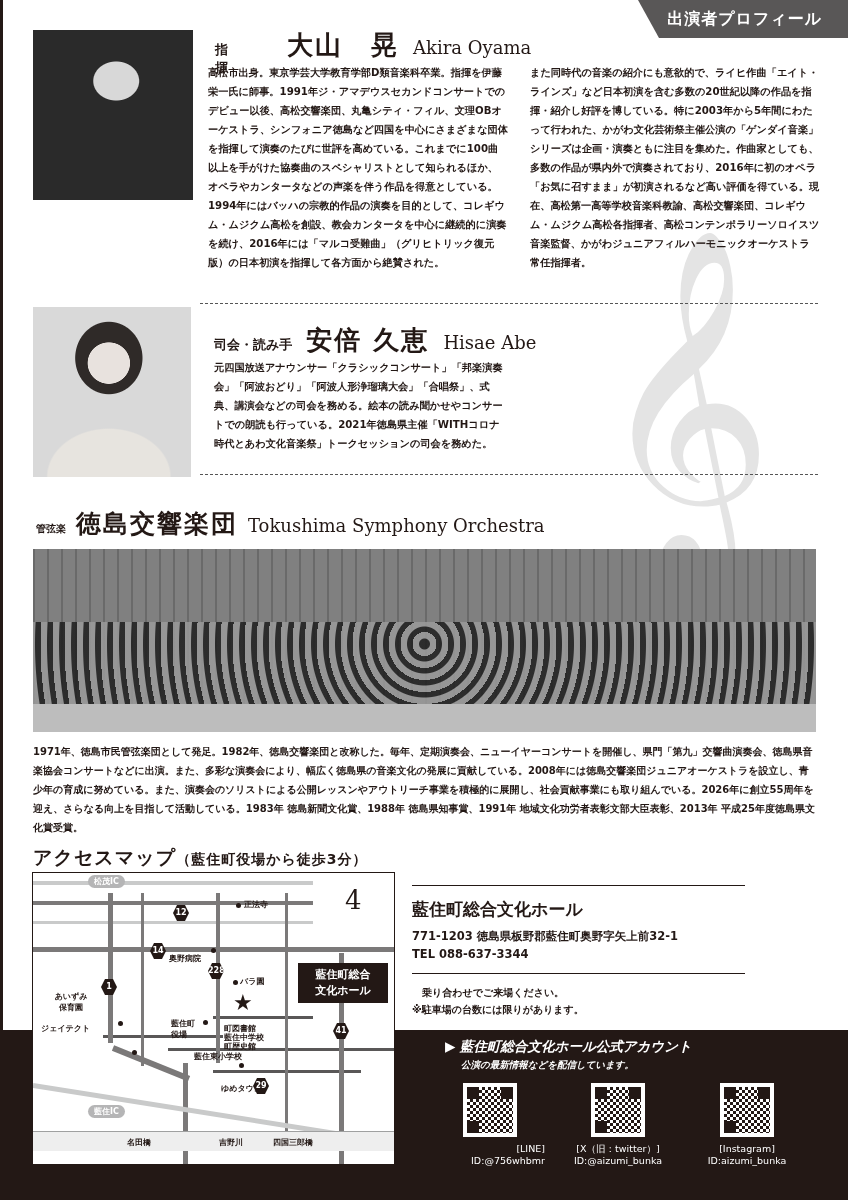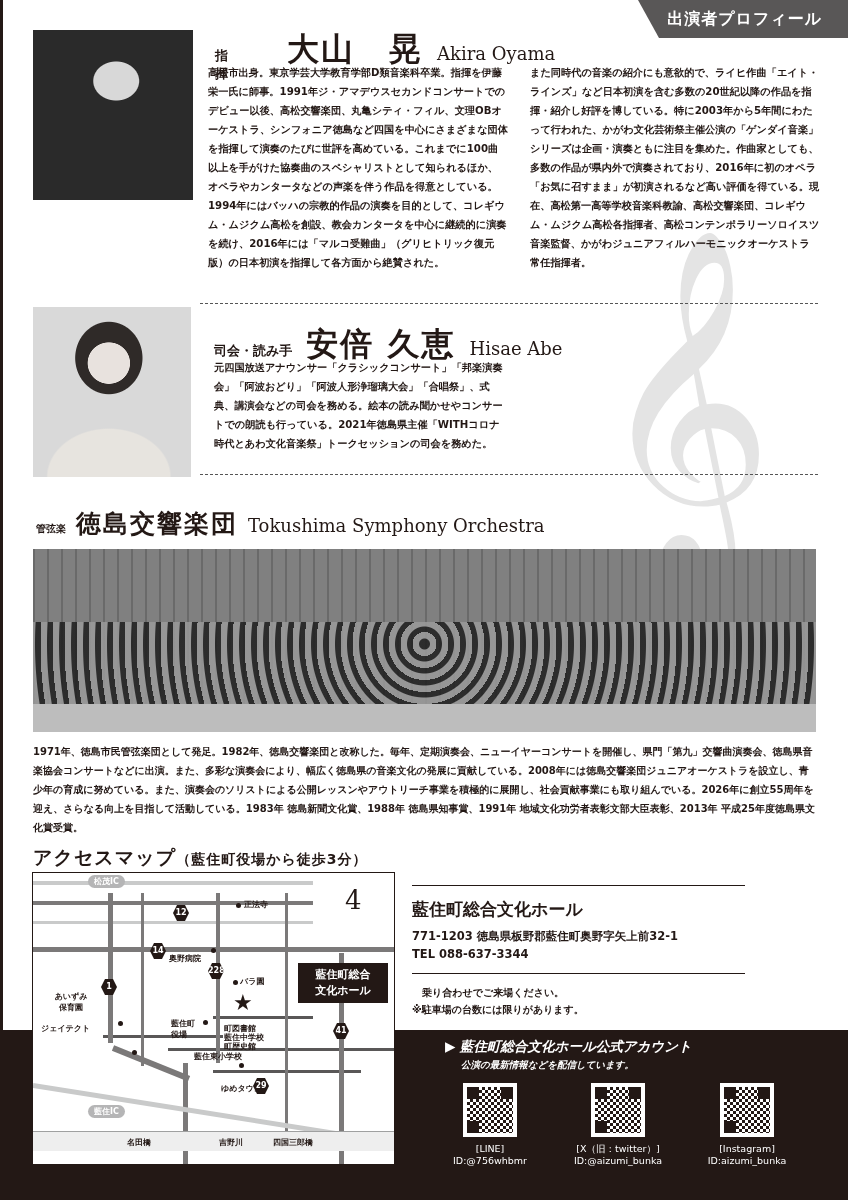--- a/index.html
+++ b/index.html
@@ -30,21 +30,21 @@
                 #d9d9d9; }
   .photo-orch { left: 33px; top: 549px; width: 783px; height: 183px;
     background: repeating-linear-gradient(90deg, #6a6a6a 0 2px, #808080 2px 14px),
                 #777; }
   .orch-stage { position: absolute; left: 0; right: 0; bottom: 0; height: 110px;
     background: repeating-radial-gradient(circle at 50% 20%, #1e1e1e 0 5px, #9a9a9a 6px 12px); opacity: .85; }
   .orch-floor { position: absolute; left: 0; right: 0; bottom: 0; height: 28px; background: #bdbdbd; }
 
   
   .role { font-weight: bold; font-size: 13px; }
-  .name-jp { font-weight: bold; font-size: 32px; letter-spacing: 2px; }
+  .name-jp { font-weight: bold; font-size: 26px; letter-spacing: 2px; }
   .name-en { font-family: "DejaVu Serif", serif; font-size: 18px; }
 
   .bio { font-size: 10.2px; line-height: 19px; font-weight: bold; color: #231815; }
 
   .dash { border-top: 1px dashed #555; height: 0; }
 
   
   .access-title { left: 33px; top: 845px; font-weight: bold; font-size: 19px; letter-spacing: 1px; }
   .access-title small { font-size: 14px; }
 
@@ -211,21 +211,21 @@
 
 <div class="abs footer">
   <div class="footer-inner">
     <div class="acct-title">▶ 藍住町総合文化ホール公式アカウント</div>
     <div class="acct-sub">公演の最新情報などを配信しています。</div>
   </div>
 </div>
 
 <div class="abs" style="left:32px; top:1030px; width:363px; height:135px; pointer-events:none;"></div>
 
-<div class="qr-wrap" style="left:435px;">
+<div class="qr-wrap" style="left:435px;text-align:right;">
   <div class="qr">
       <div class="qr-inner"></div>
     </div>
   <div>[LINE]</div>
   <div>ID:@756whbmr</div>
 </div>
 <div class="qr-wrap" style="left:563px;">
   <div class="qr">
       <div class="qr-inner"></div>
     </div>

